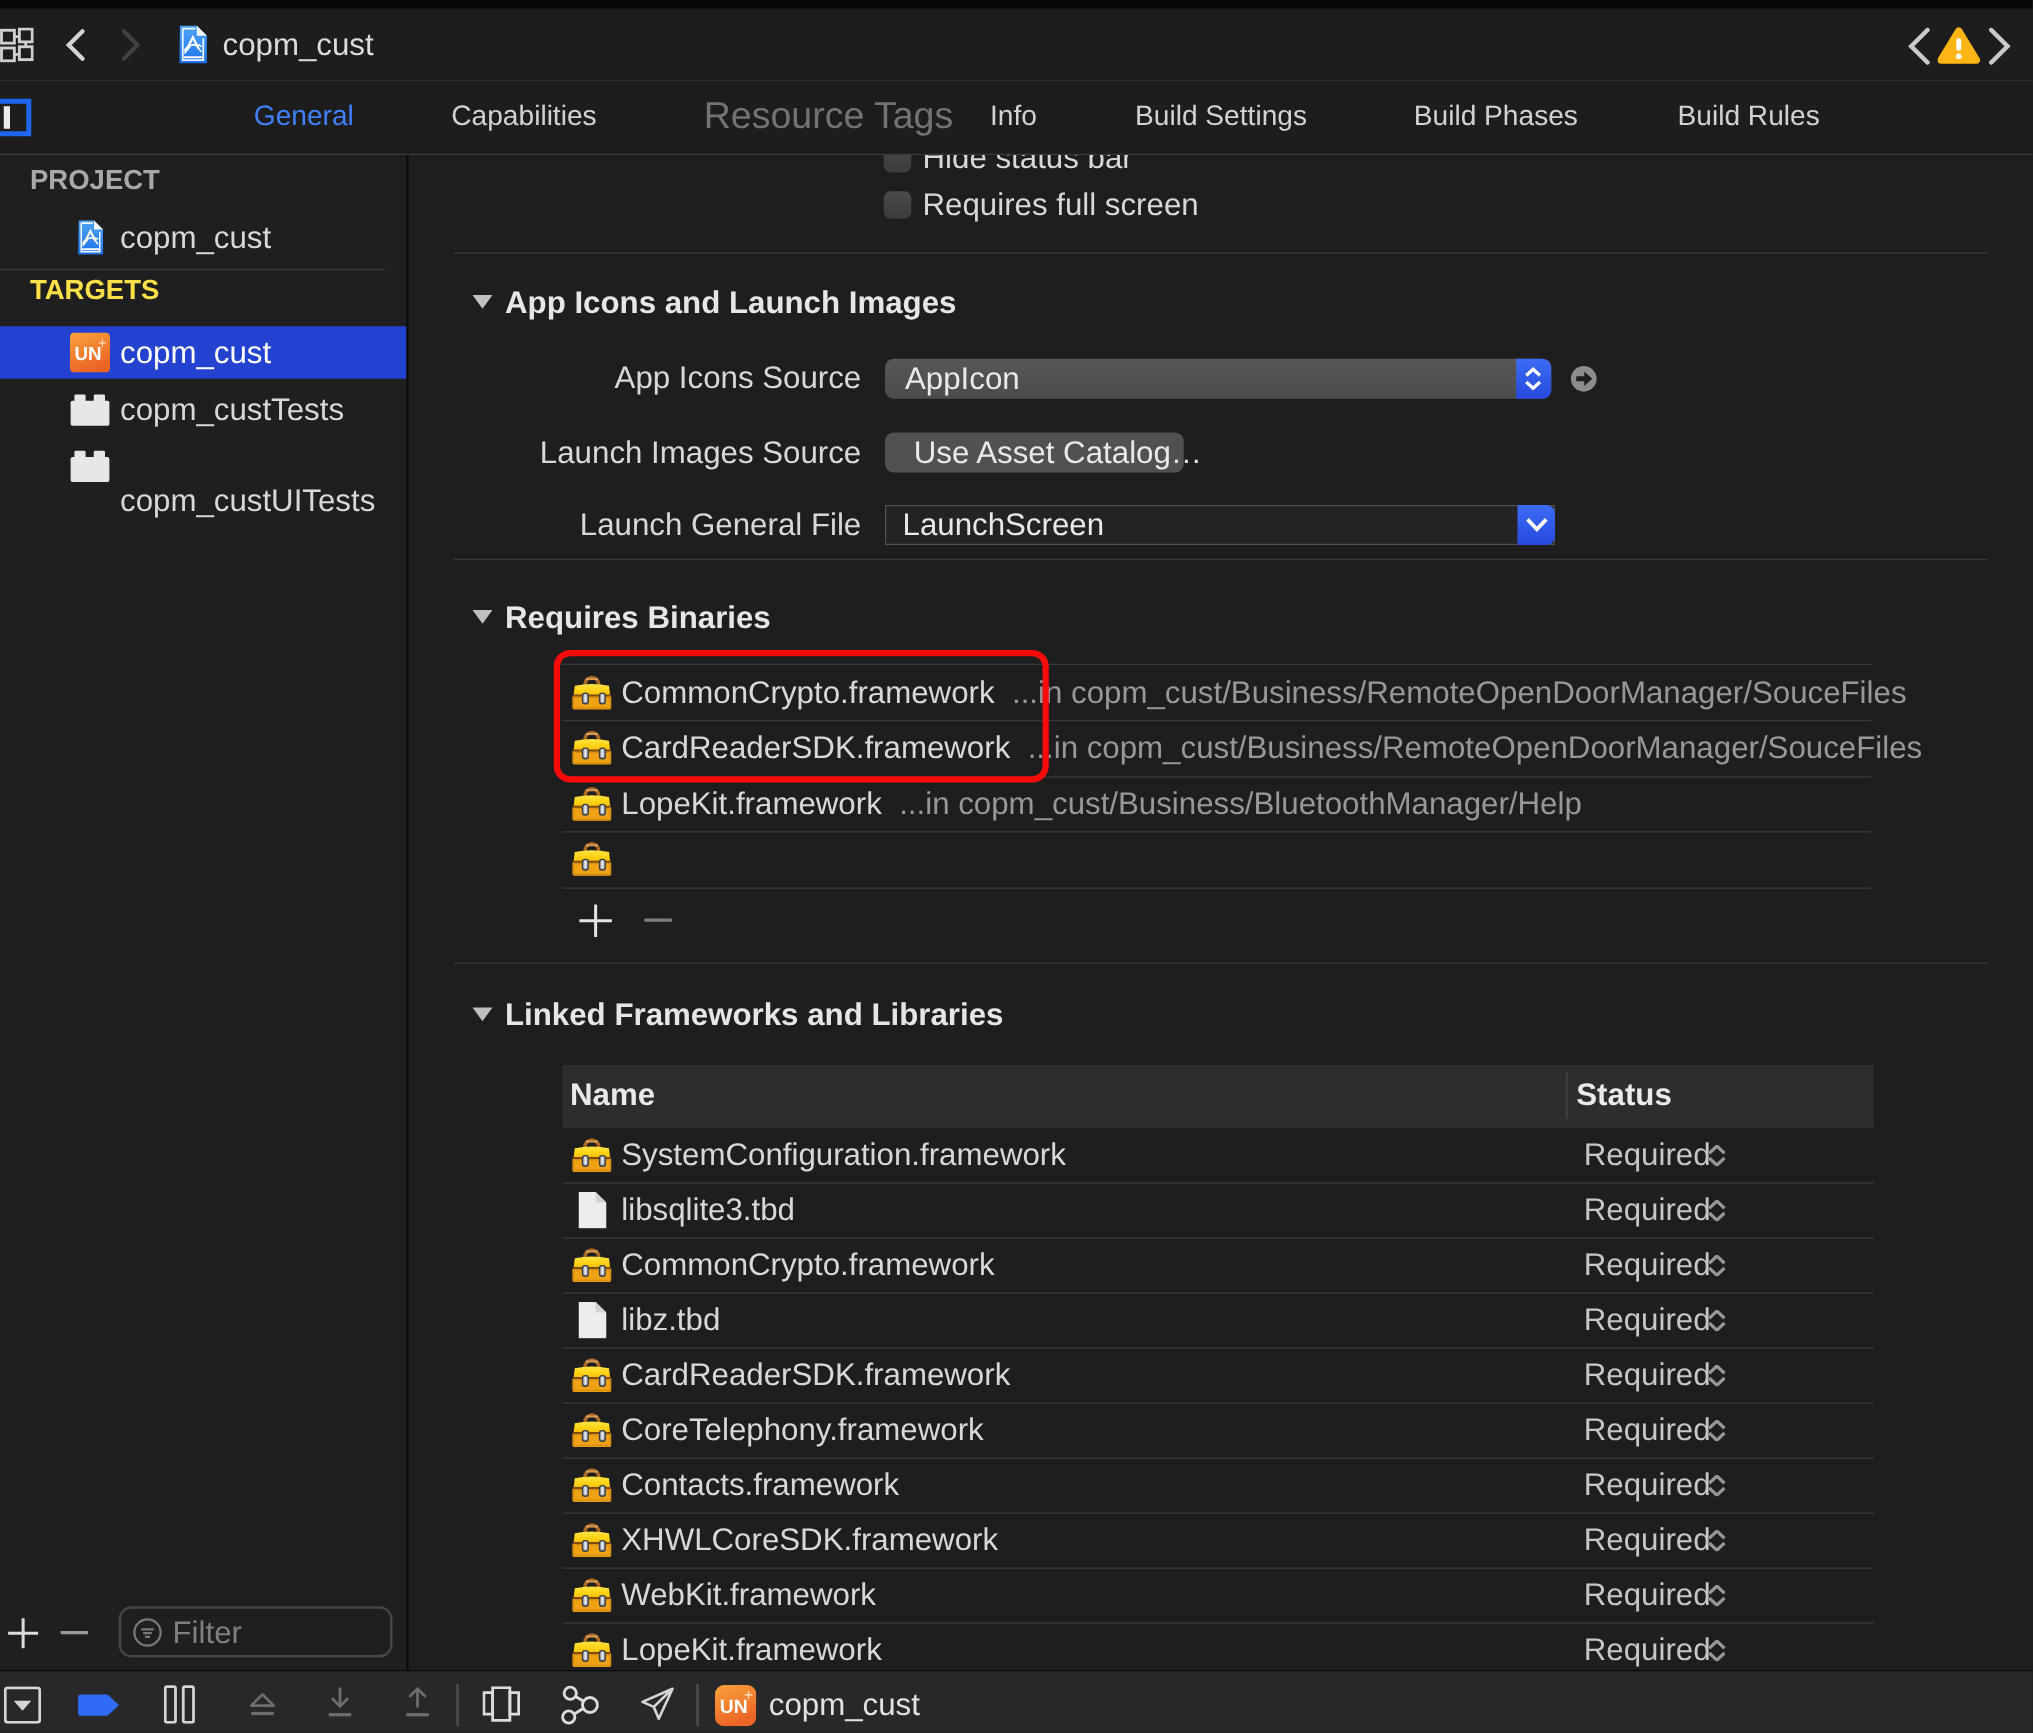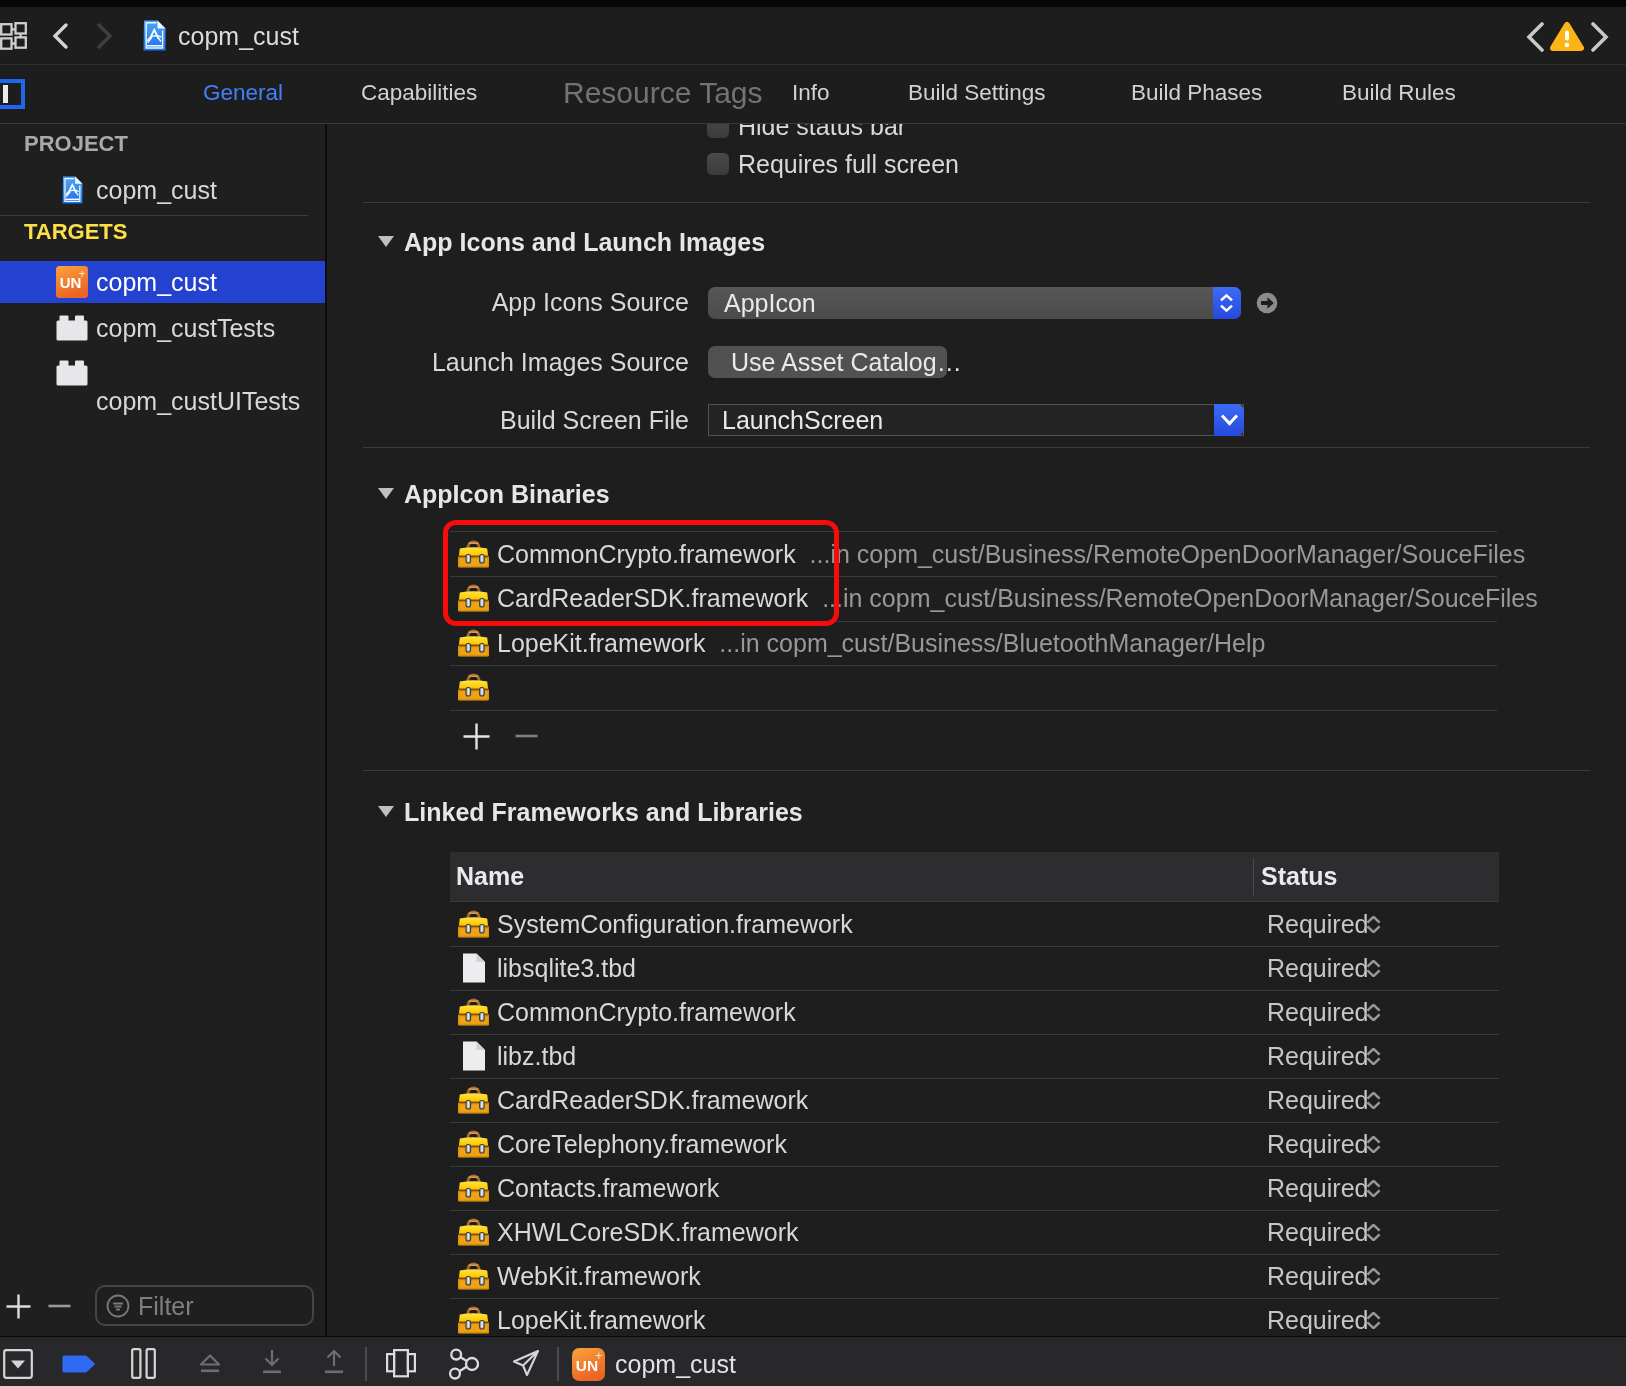--- a/index.html
+++ b/index.html
@@ -73,31 +73,31 @@
   <svg class="ab" style="left:890px;top:169px;" width="19" height="20" viewBox="0 0 19 20">
     <path d="M4 7.4 L9.5 2.4 L15 7.4 M4 12.6 L9.5 17.6 L15 12.6" fill="none" stroke="#fff" stroke-width="2.6"></path>
   </svg>
   <svg class="ab" style="left:929px;top:168px;" width="22" height="22" viewBox="0 0 22 22">
     <circle cx="11" cy="11" r="10.3" fill="#8c8c8e"></circle>
     <path d="M5 9 h6.4 v-3.8 l6.4 5.8 l-6.4 5.8 v-3.8 h-6.4 z" fill="#1e1e1f"></path>
   </svg>
   <div class="t" style="left:35px;top:225px;width:327px;text-align:right;">Launch Images Source</div>
   <div class="ab" style="left:381px;top:222px;width:239px;height:32px;border-radius:7px;background:#515152;"></div>
   <div class="t" style="left:404px;top:225px;color:#e9e9eb;">Use Asset Catalog…</div>
-  <div class="t" style="left:35px;top:283px;width:327px;text-align:right;">Build Screen File</div>
+  <div class="t" style="left:35px;top:283px;width:327px;text-align:right;">Launch General File</div>
   <div class="ab" style="left:381px;top:280px;width:536px;height:32px;background:#232324;border:1px solid #515152;"></div>
   <div class="t" style="left:395px;top:283px;color:#e9e9eb;">LaunchScreen</div>
   <div class="ab" style="left:887px;top:280px;width:30px;height:32px;border-radius:0 7px 7px 0;background:linear-gradient(#3c6cf5,#2549dd);"></div>
   <svg class="ab" style="left:891px;top:288px;" width="23" height="17" viewBox="0 0 23 17">
     <path d="M4 3.5 L11.5 11.5 L19 3.5" fill="none" stroke="#fff" stroke-width="3"></path>
   </svg>
   <div class="hl" style="left:36px;top:323px;width:1227px;"></div>
 
   <div class="tri" style="left:51px;top:364px;"></div>
-  <div class="t b" style="left:77px;top:357px;color:#e6e6e8;">AppIcon Binaries</div>
+  <div class="t b" style="left:77px;top:357px;color:#e6e6e8;">Requires Binaries</div>
   <div class="hl" style="left:123px;top:407px;width:1047px;"></div>
   <div class="hl" style="left:123px;top:452px;width:1047px;"></div>
   <div class="hl" style="left:123px;top:497px;width:1047px;"></div>
   <div class="hl" style="left:123px;top:541px;width:1047px;"></div>
   <div class="hl" style="left:123px;top:586px;width:1047px;"></div>
   <svg class="ab" style="left:130px;top:416px;" width="33" height="28">
       <use href="#toolbox"></use>
     </svg>
   <div class="t" style="left:170px;top:417px;">CommonCrypto.framework&nbsp; <span class="gray">...in copm_cust/Business/RemoteOpenDoorManager/SouceFiles</span></div>
   <svg class="ab" style="left:130px;top:460px;" width="33" height="28">

